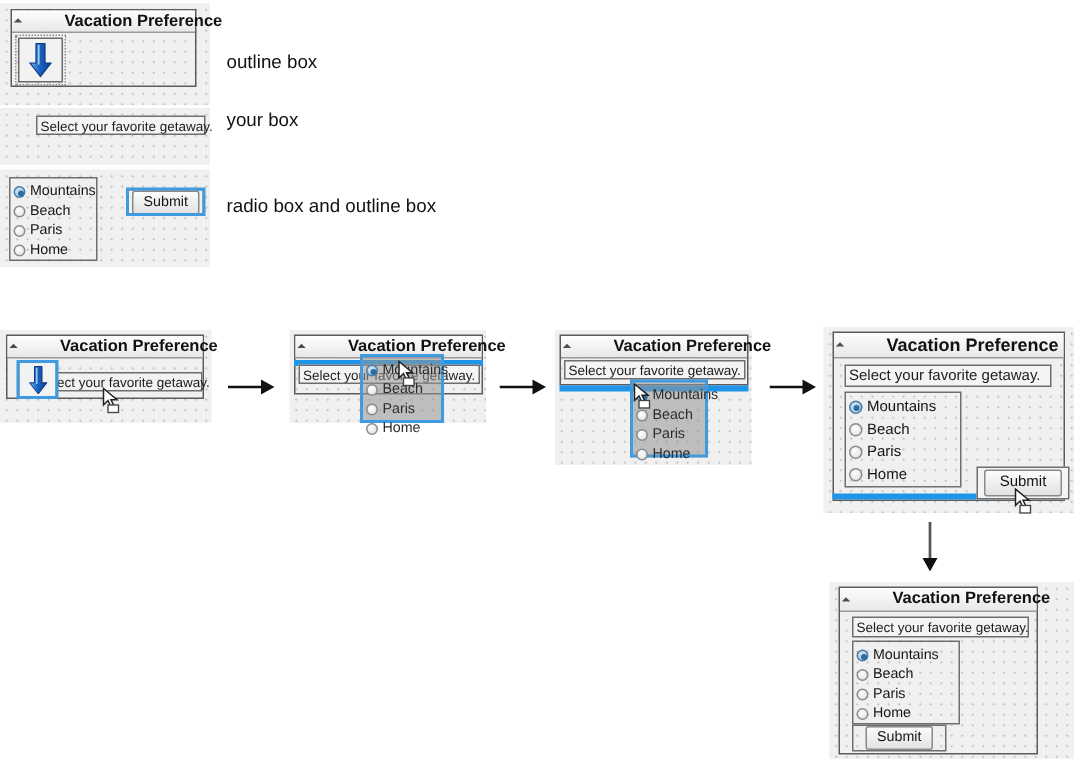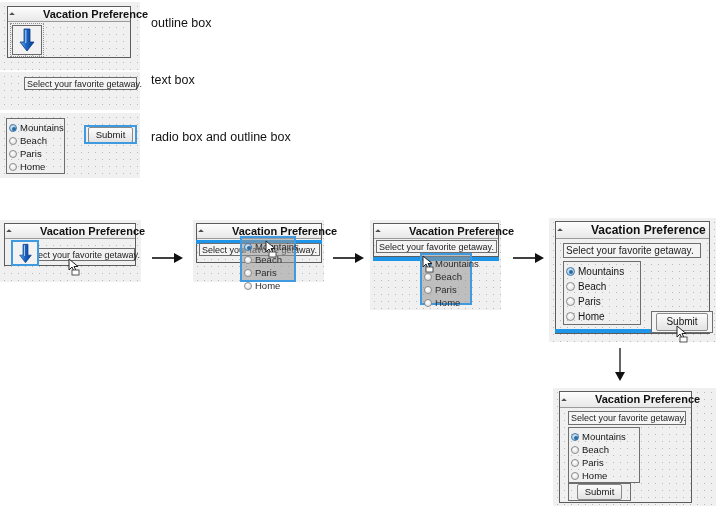--- a/index.html
+++ b/index.html
@@ -176,27 +176,27 @@
         <stop offset="0.45" stop-color="#1a63c4"></stop>
         <stop offset="1" stop-color="#0c3f8f"></stop>
       </linearGradient>
     </defs>
     <path d="M6 1 L12 1 L12 14 L16 14 L9 23 L2 14 L6 14 Z" fill="url(#ag)" stroke="#0b3a82" stroke-width="0.8"></path>
     <path d="M7.2 2 L8.4 2 L8.4 15 L7.2 15 Z" fill="#bfe0fb" opacity="0.8"></path>
   </svg>
 </div>
 <div class="handles" style="left:10px;top:23px;width:34px;height:34px;"></div>
 
-<div class="anno" style="left:151px;top:16px;">outline box</div>
+<div class="anno" style="left:151px;top:34px;">outline box</div>
 
 <div class="canvas" style="left:0px;top:72px;width:140px;height:38px;"></div>
 
 <div class="textbox" style="left:24px;top:77px;width:113px;height:13px;">Select your favorite getaway.</div>
 
-<div class="anno" style="left:151px;top:73px;">text box</div>
+<div class="anno" style="left:151px;top:73px;">your box</div>
 
 <div class="canvas" style="left:0px;top:113px;width:140px;height:65px;"></div>
 
 <div class="radiobox" style="left:6px;top:118px;width:59px;height:56px;">
   <div class="radio-row sel">
     <span class="radio-dot"></span>
     <span class="radio-lbl">Mountains</span>
   </div>
   <div class="radio-row">
     <span class="radio-dot"></span>

